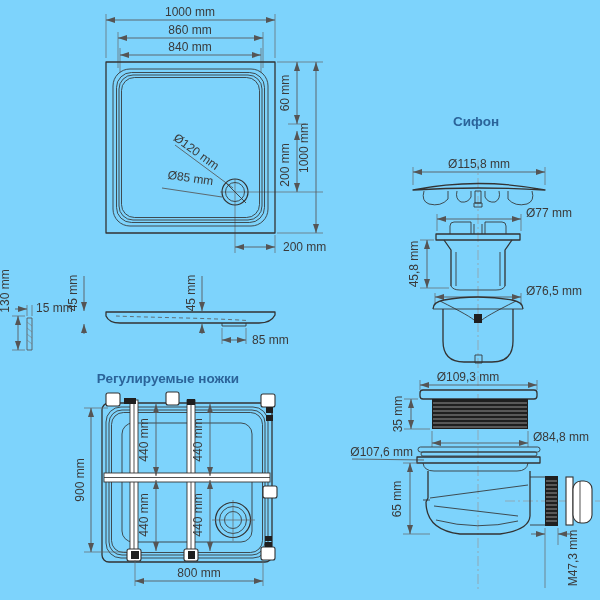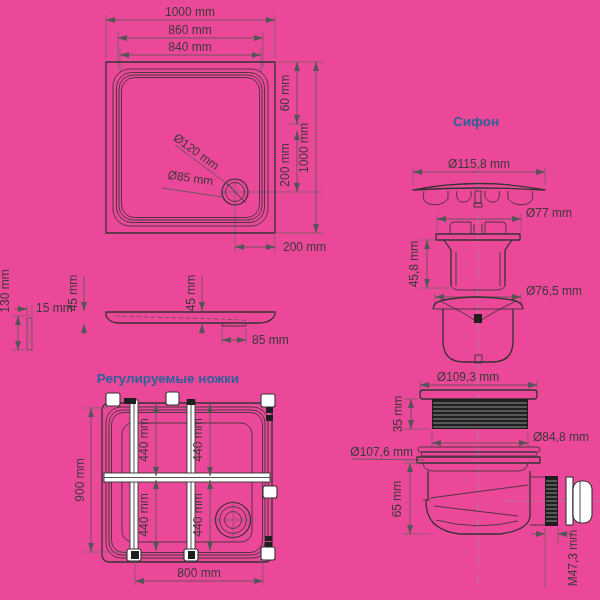--- a/index.html
+++ b/index.html
@@ -1,16 +1,16 @@
 <!DOCTYPE html>
 <html><head>
 <meta charset="utf-8">
 <style>
   html,body { margin:0; padding:0; background:#ffffff; }
-  #canvas { width:600px; height:600px; position:relative; background:#ec4899;
+  #canvas { width:600px; height:600px; position:relative; background:#7dd3fc;
             font-family:"Liberation Sans", sans-serif; }
   svg { display:block; }
   .p   { fill:none; stroke:#333; stroke-width:1.3; stroke-linejoin:round; }
   .p2  { fill:none; stroke:#333; stroke-width:0.85; stroke-linejoin:round; }
   .ext { stroke:#666; stroke-width:0.7; fill:none; }
   .dim { stroke:#555; stroke-width:0.85; fill:none; }
   .cl  { stroke:#999; stroke-width:0.7; fill:none; stroke-dasharray:10 3 2 3; }
   .dash{ stroke:#555; stroke-width:0.8; fill:none; stroke-dasharray:4 3; }
   .dark{ fill:#1f1f1f; stroke:none; }
   .ridge{ stroke:#b0b0b0; stroke-width:0.8; }

